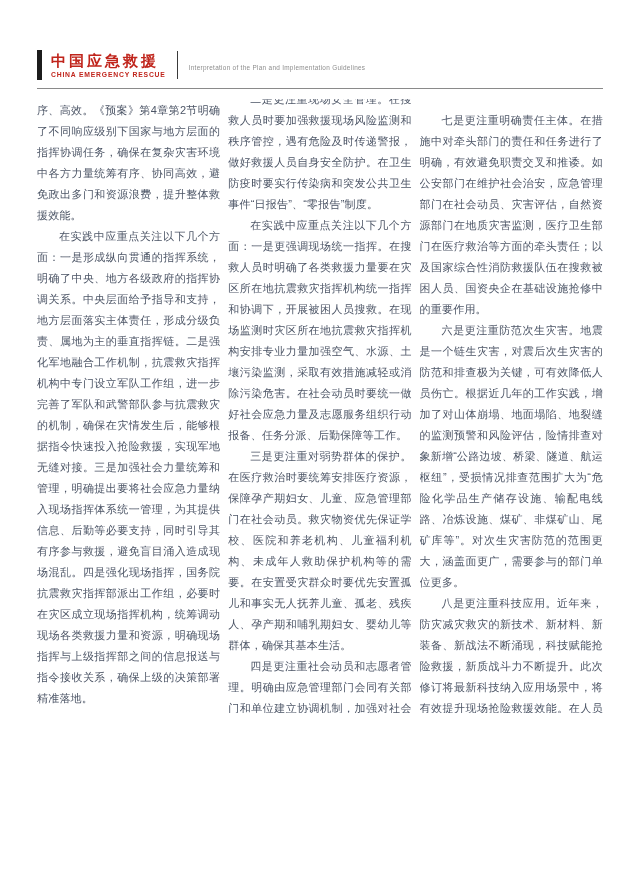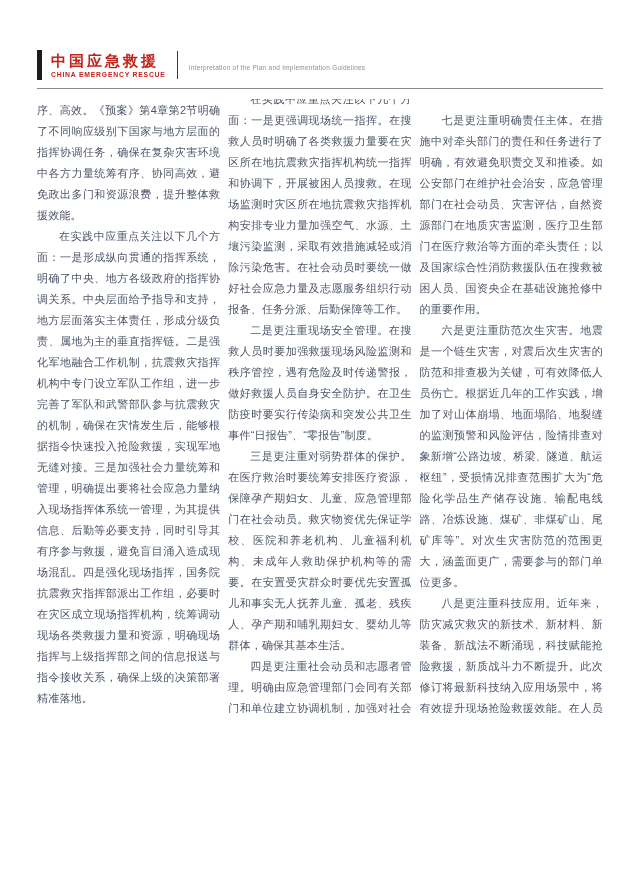--- a/index.html
+++ b/index.html
@@ -79,22 +79,22 @@
   <div class="header-rule"></div>
 
   <main class="columns">
     <div class="col">
         <p class="para">灾环境下，各方力量能够形成合力，“拧成一股绳”，避免政出多门、资源浪费，实现抗震救灾行动的有序、高效。《预案》第4章第2节明确了不同响应级别下国家与地方层面的指挥协调任务，确保在复杂灾害环境中各方力量统筹有序、协同高效，避免政出多门和资源浪费，提升整体救援效能。</p>
         <p class="para indent">在实践中应重点关注以下几个方面：一是形成纵向贯通的指挥系统，明确了中央、地方各级政府的指挥协调关系。中央层面给予指导和支持，地方层面落实主体责任，形成分级负责、属地为主的垂直指挥链。二是强化军地融合工作机制，抗震救灾指挥机构中专门设立军队工作组，进一步完善了军队和武警部队参与抗震救灾的机制，确保在灾情发生后，能够根据指令快速投入抢险救援，实现军地无缝对接。三是加强社会力量统筹和管理，明确提出要将社会应急力量纳入现场指挥体系统一管理，为其提供信息、后勤等必要支持，同时引导其有序参与救援，避免盲目涌入造成现场混乱。四是强化现场指挥，国务院抗震救灾指挥部派出工作组，必要时在灾区成立现场指挥机构，统筹调动现场各类救援力量和资源，明确现场指挥与上级指挥部之间的信息报送与指令接收关系，确保上级的决策部署精准落地。</p>
         <h2 class="sec-heading">4 处置措施更加精准精细</h2>
         <p class="para indent">此次修订的《预案》结合近年来抗震救灾中暴露出的痛点、难点，通过抗震救灾实战经验的总结和提炼，提出的应急措施更加具体、务实、精细化，增强了预案的实用性和可操作性，提升应</p>
       </div>
     <div class="col">
+        <p class="para indent">二是更注重现场安全管理。在搜救人员时要加强救援现场风险监测和秩序管控，遇有危险及时传递警报，做好救援人员自身安全防护。在卫生防疫时要实行传染病和突发公共卫生事件“日报告”、“零报告”制度。</p>
         <p class="para indent">在实践中应重点关注以下几个方面：一是更强调现场统一指挥。在搜救人员时明确了各类救援力量要在灾区所在地抗震救灾指挥机构统一指挥和协调下，开展被困人员搜救。在现场监测时灾区所在地抗震救灾指挥机构安排专业力量加强空气、水源、土壤污染监测，采取有效措施减轻或消除污染危害。在社会动员时要统一做好社会应急力量及志愿服务组织行动报备、任务分派、后勤保障等工作。</p>
-        <p class="para indent">二是更注重现场安全管理。在搜救人员时要加强救援现场风险监测和秩序管控，遇有危险及时传递警报，做好救援人员自身安全防护。在卫生防疫时要实行传染病和突发公共卫生事件“日报告”、“零报告”制度。</p>
         <p class="para indent">三是更注重对弱势群体的保护。在医疗救治时要统筹安排医疗资源，保障孕产期妇女、儿童、应急管理部门在社会动员。救灾物资优先保证学校、医院和养老机构、儿童福利机构、未成年人救助保护机构等的需要。在安置受灾群众时要优先安置孤儿和事实无人抚养儿童、孤老、残疾人、孕产期和哺乳期妇女、婴幼儿等群体，确保其基本生活。</p>
         <p class="para indent">四是更注重社会动员和志愿者管理。明确由应急管理部门会同有关部门和单位建立协调机制，加强对社会应急力量及志愿服务组织参与救援救助行动的协调、管理、保障，并加强从信息发布到任务分派、后勤保障的全流程管理要求，避免志愿服务的混乱和无效。</p>
       </div>
     <div class="col">
         <p class="para indent">七是更注重明确责任主体。在措施中对牵头部门的责任和任务进行了明确，有效避免职责交叉和推诿。如公安部门在维护社会治安，应急管理部门在社会动员、灾害评估，自然资源部门在地质灾害监测，医疗卫生部门在医疗救治等方面的牵头责任；以及国家综合性消防救援队伍在搜救被困人员、国资央企在基础设施抢修中的重要作用。</p>
         <p class="para indent">六是更注重防范次生灾害。地震是一个链生灾害，对震后次生灾害的防范和排查极为关键，可有效降低人员伤亡。根据近几年的工作实践，增加了对山体崩塌、地面塌陷、地裂缝的监测预警和风险评估，险情排查对象新增“公路边坡、桥梁、隧道、航运枢纽”，受损情况排查范围扩大为“危险化学品生产储存设施、输配电线路、冶炼设施、煤矿、非煤矿山、尾矿库等”。对次生灾害防范的范围更大，涵盖面更广，需要参与的部门单位更多。</p>
         <p class="para indent">八是更注重科技应用。近年来，防灾减灾救灾的新技术、新材料、新装备、新战法不断涌现，科技赋能抢险救援，新质战斗力不断提升。此次修订将最新科技纳入应用场景中，将有效提升现场抢险救援效能。在人员搜救时要调配大型机械、生命探测仪等救援装备，发挥无人救援装备在危险救援现场的作用。在先期处置时调派大型固定翼长航时无</p>
       </div>
   </main>
 

